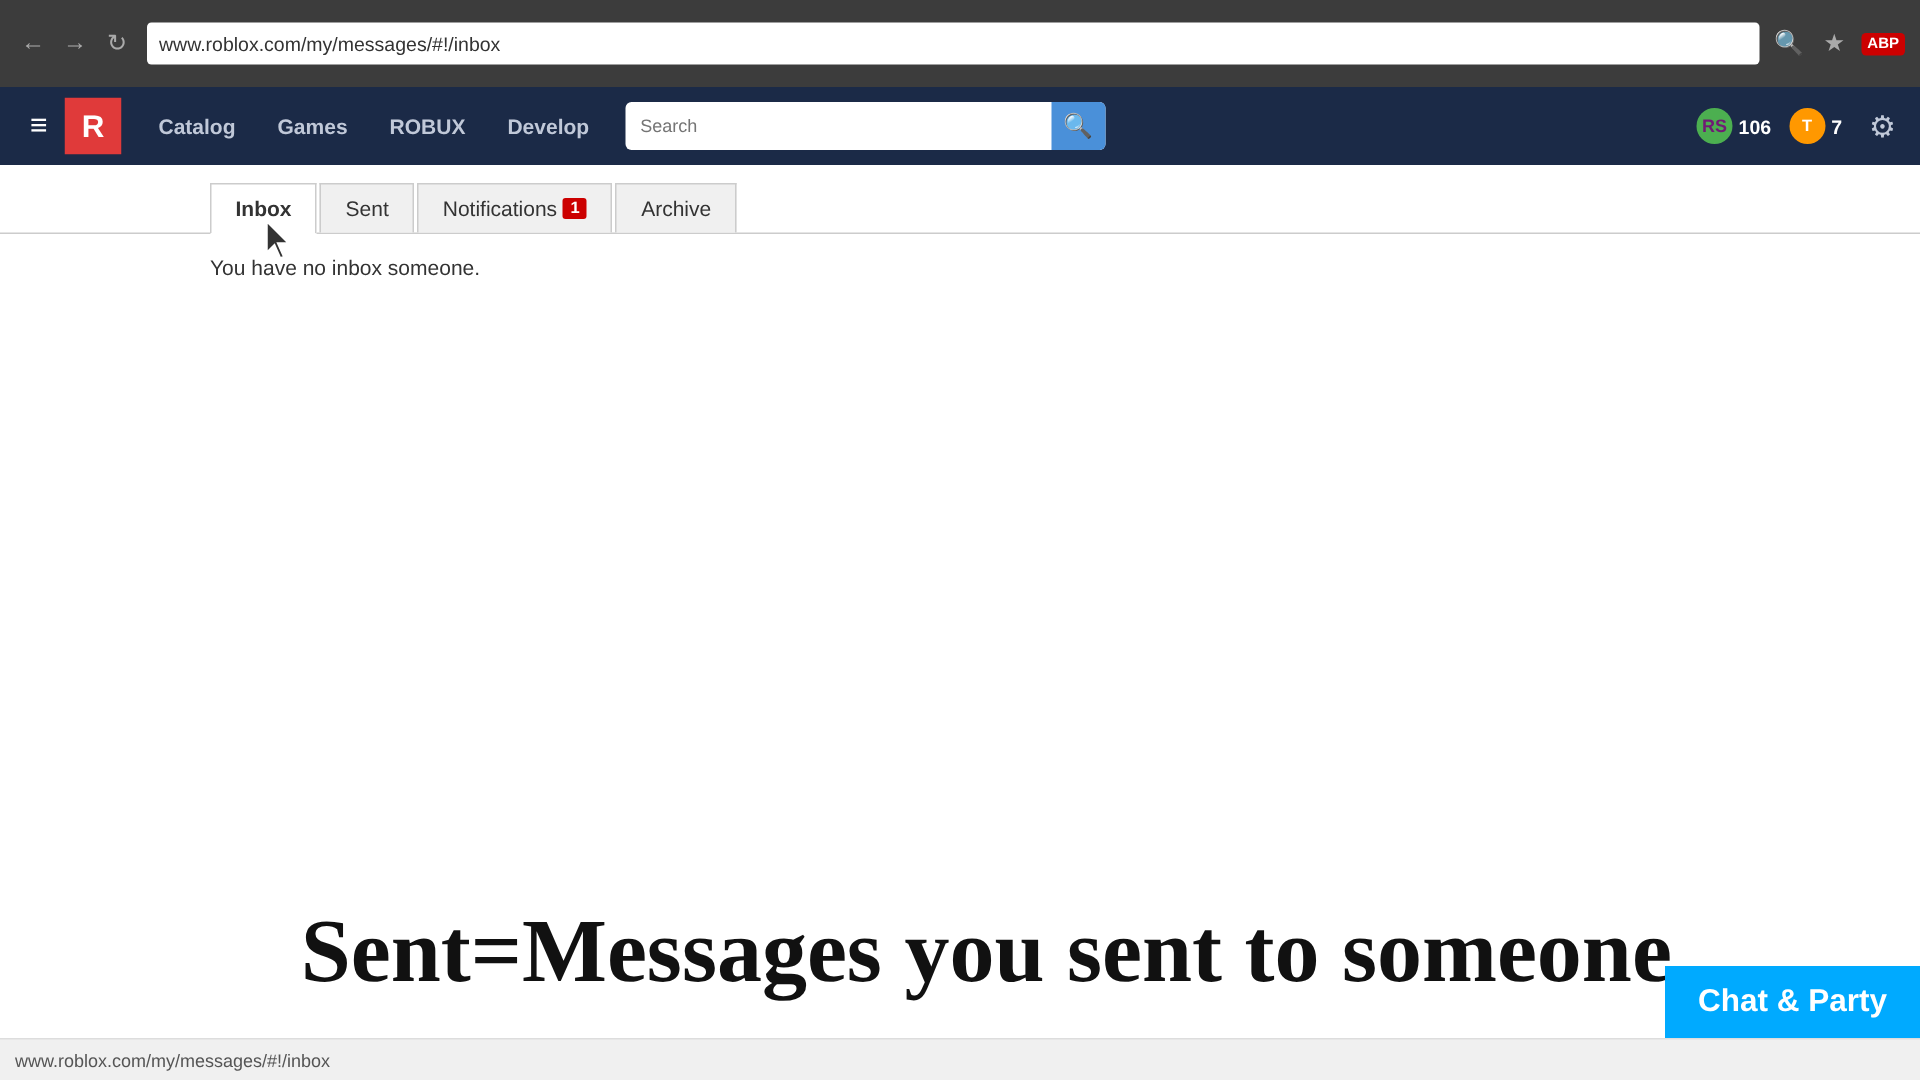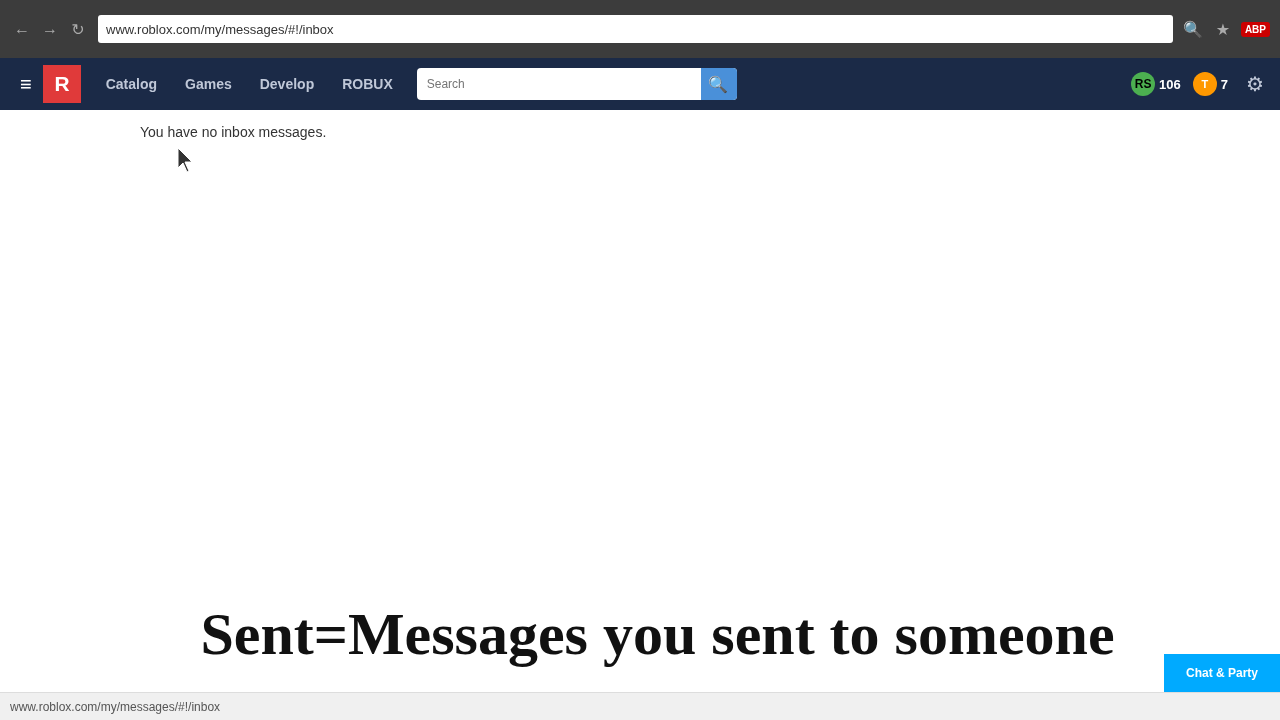--- a/index.html
+++ b/index.html
@@ -149,21 +149,21 @@
       color: #fff;
       font-size: 13px;
       font-weight: bold;
     }
     .robux-icon {
       width: 24px;
       height: 24px;
       border-radius: 50%;
       background: #4caf50;
       display: flex; align-items: center; justify-content: center;
-      color: #000000;
+      color: #701a75;
       font-size: 12px;
       font-weight: bold;
     }
     .tickets-display {
       display: flex;
       align-items: center;
       gap: 4px;
       color: #fff;
       font-size: 13px;
       font-weight: bold;
@@ -279,21 +279,21 @@
     .status-url {
       font-size: 12px;
       color: #555;
     }
     .chat-party-btn {
       position: absolute;
       bottom: 28px;
       right: 0;
       background: #00aaff;
       color: #fff;
-      font-size: 12px;
+      font-size: 21px;
       font-weight: bold;
       padding: 12px 22px;
       border: none;
       cursor: pointer;
     }
 
     
     .cursor-hint {
       position: absolute;
       
@@ -326,22 +326,22 @@
   <button class="hamburger-btn">≡</button>
   <div class="roblox-logo">
     <svg viewBox="0 0 40 40" xmlns="http://www.w3.org/2000/svg">
       <rect width="40" height="40" fill="#e03a3a"></rect>
       <text x="50%" y="55%" text-anchor="middle" dominant-baseline="middle" font-size="22" font-weight="bold" fill="white" font-family="Arial">R</text>
     </svg>
   </div>
   <nav class="nav-links">
     <a class="nav-link">Catalog</a>
     <a class="nav-link">Games</a>
+    <a class="nav-link">ROBUX</a>
     <a class="nav-link">Develop</a>
-    <a class="nav-link">ROBUX</a>
   </nav>
   <div class="search-container">
     <input class="search-input" type="text" placeholder="Search" style="">
     <button class="search-icon-btn">
       <span>🔍</span>
     </button>
   </div>
   <div class="nav-right">
     <div class="robux-display">
       <div class="robux-icon">RS</div>
@@ -350,23 +350,38 @@
     <div class="tickets-display">
       <div class="tickets-icon">T</div>
       <span>7</span>
     </div>
     <button class="settings-btn">⚙</button>
   </div>
 </div>
 
 <div class="main-content">
 
+  <div class="tabs-container">
+    <div class="tab active">
+      <span>Inbox</span>
+    </div>
+    <div class="tab">
+      <span>Sent</span>
+    </div>
+    <div class="tab">
+      <span>Notifications</span>
+      <span class="notification-badge">1</span>
+    </div>
+    <div class="tab">
+      <span>Archive</span>
+    </div>
+  </div>
 
   <div class="messages-area">
-    <p class="no-messages">You have no inbox messages.</p>
+    <p class="no-messages">You have no inbox someone.</p>
   </div>
 </div>
 
 <div class="annotation-overlay" style="height:140px;">
   <p class="annotation-text">Sent=Messages you sent to someone</p>
 </div>
 
 <div class="status-bar">
   <span class="status-url">www.roblox.com/my/messages/#!/inbox</span>
 </div>

